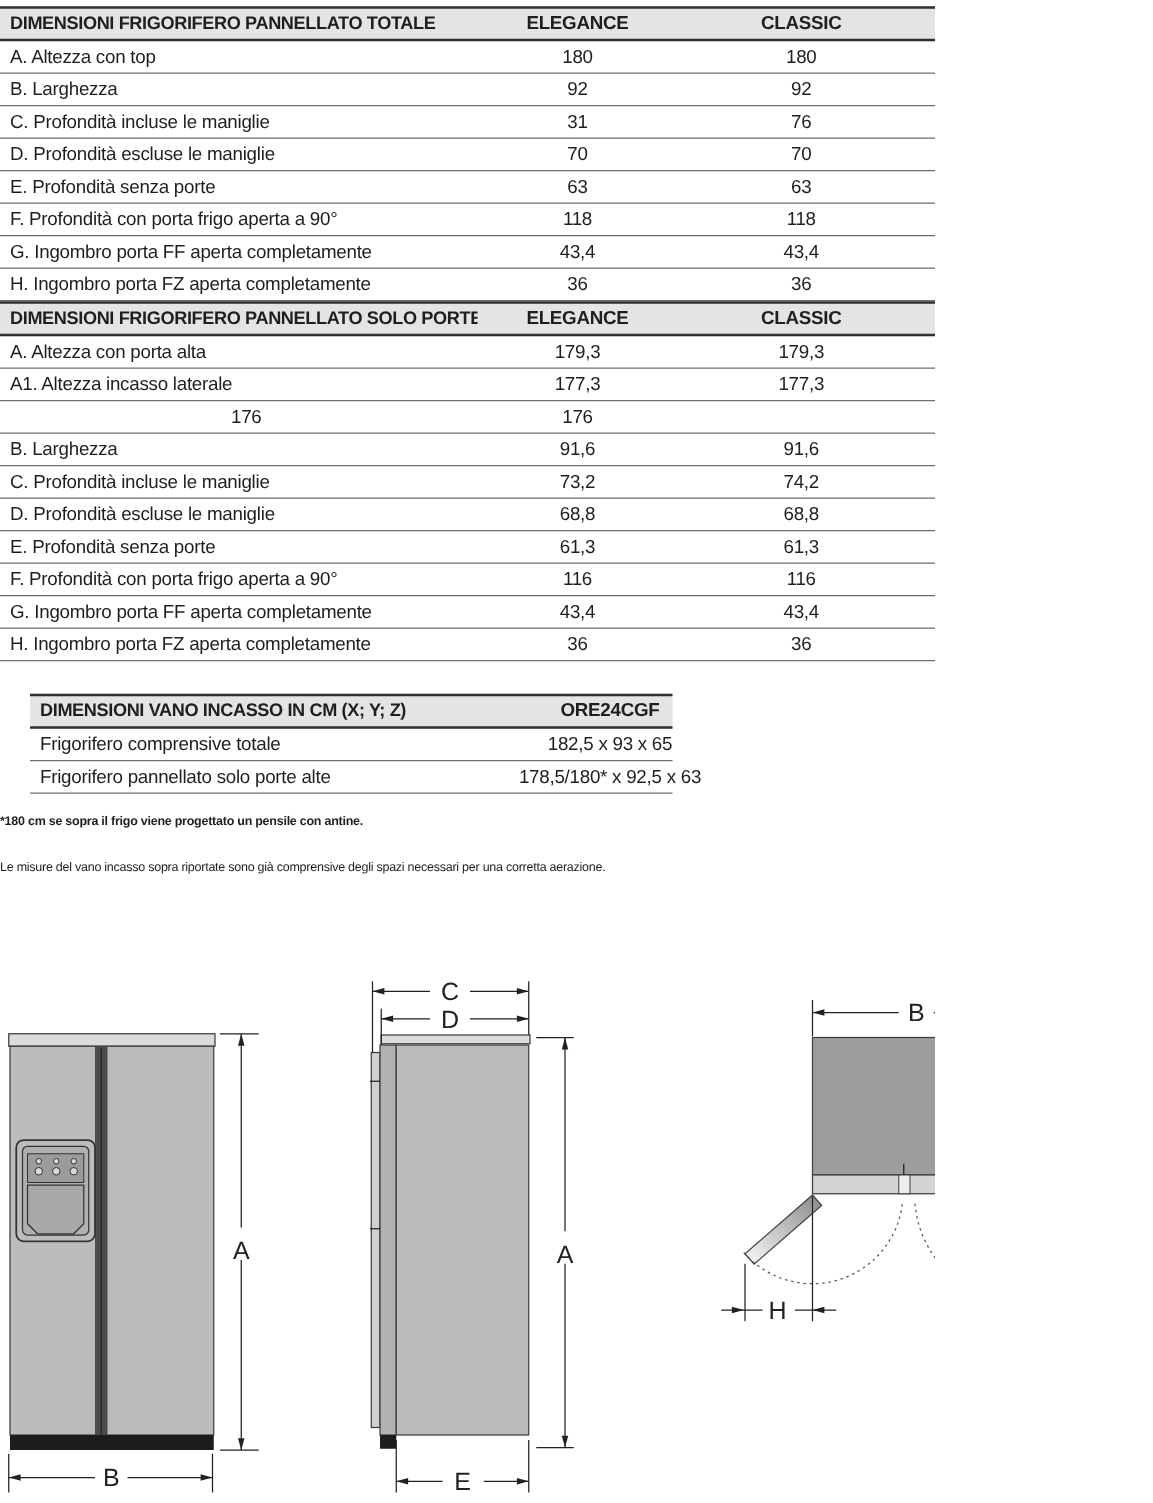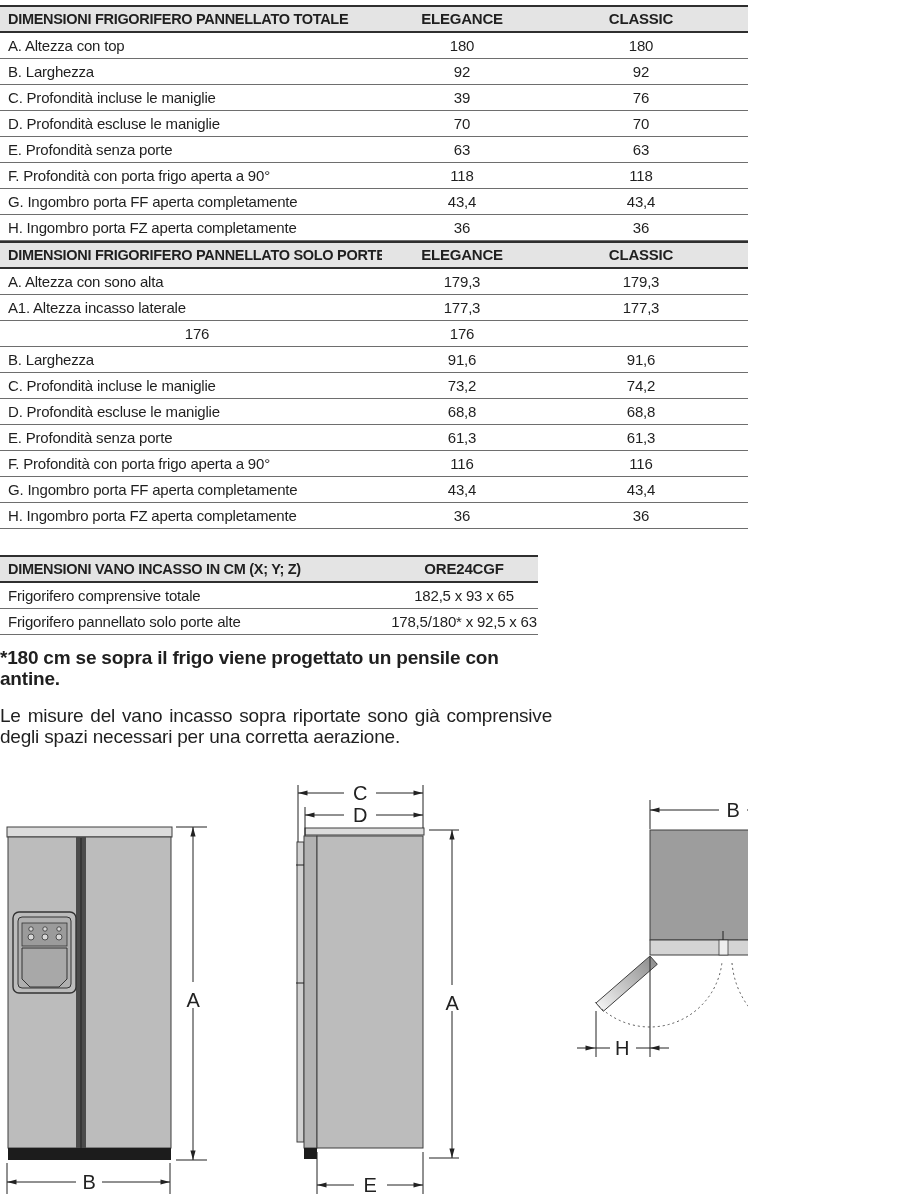--- a/index.html
+++ b/index.html
@@ -5,34 +5,34 @@
   * { box-sizing: border-box; margin: 0; padding: 0; }
   html, body { background: #ffffff; }
   .page {
     position: relative; width: 748px; height: 1202px; overflow: hidden;
     background: #fff; color: var(--text, #1f1f1f);
     font-family: "Liberation Sans", sans-serif; letter-spacing: -0.2px;
   }
   .tables-top { position: absolute; top: 5px; left: 0; }
   .dimtable { background: #fff; }
   .t-wide  { width: 890px; }
-  .t-narrow{ position: absolute; top: 555px; left: 0; width: 538px; }
+  .t-narrow{ position: absolute; top: 555px; left: 0; width: 538px; padding-left: 24px; }
   .trow { display: grid; height: 26px; line-height: 25px; align-items: center;
           border-bottom: 1px solid var(--rule_light, #6e6e6e); font-size: 15px; }
   .t-wide  .trow { grid-template-columns: 382px 148px 210px 150px; }
   .t-narrow .trow { grid-template-columns: 378px 160px; }
   .trow.thead { background: var(--header_band, #e4e4e4);
     border-top: 2px solid var(--rule_dark, #2f2f2f);
     border-bottom: 2px solid var(--rule_dark, #2f2f2f);
     font-weight: bold; height: 28px; line-height: 24px; }
   .tlabel { padding-left: 8px; white-space: nowrap; overflow: hidden; }
   .ttitle { font-size: 14.5px; letter-spacing: -0.3px; }
   .tval  { text-align: center; white-space: nowrap; margin-left: 12px; }
   .footnote { position: absolute; top: 647px; left: 0; width: 552px;
-              font-size: 19px; line-height: 21px; }
+              font-size: 10px; line-height: 21px; }
   .footnote .fn-bold { font-weight: bold; display: block; }
   .footnote p { text-align: justify; margin-top: 16px; }
   .diagrams { position: absolute; top: 760px; left: 0; }
   .diagrams line, .diagrams .dimpath { stroke: var(--dim_line, #222); stroke-width: 1; }
   .diagrams text { font-size: 20px; fill: #222; text-anchor: middle;
                    font-family: "Liberation Sans", sans-serif; }
   .arc { fill: none; stroke: #555; stroke-width: 1; stroke-dasharray: 2,3; }
 </style>
 </head>
 <body>
@@ -54,21 +54,21 @@
           <span class="tval">180</span>
         </div>
         <div class="trow">
           <span class="tlabel">B. Larghezza</span>
           <span class="tval">92</span>
           <span class="tval">92</span>
           <span class="tval">92</span>
         </div>
         <div class="trow">
           <span class="tlabel">C. Profondità incluse le maniglie</span>
-          <span class="tval">39</span>
+          <span class="tval">31</span>
           <span class="tval">76</span>
           <span class="tval">76</span>
         </div>
         <div class="trow">
           <span class="tlabel">D. Profondità escluse le maniglie</span>
           <span class="tval">70</span>
           <span class="tval">70</span>
           <span class="tval">70</span>
         </div>
         <div class="trow">
@@ -96,21 +96,21 @@
           <span class="tval">36</span>
         </div>
       </div>
     <div class="dimtable t-wide">
         <div class="trow thead">
           <span class="tlabel ttitle">DIMENSIONI FRIGORIFERO PANNELLATO SOLO PORTE</span>
           <span class="tval">ELEGANCE</span>
           <span class="tval">CLASSIC</span>
         </div>
         <div class="trow">
-          <span class="tlabel">A. Altezza con sono alta</span>
+          <span class="tlabel">A. Altezza con porta alta</span>
           <span class="tval">179,3</span>
           <span class="tval">179,3</span>
         </div>
         <div class="trow">
           <span class="tlabel">A1. Altezza incasso laterale</span>
           <span class="tval">177,3</span>
           <span class="tval">177,3</span>
         </div>
         <div class="trow">
           <span class="tval">176</span>

